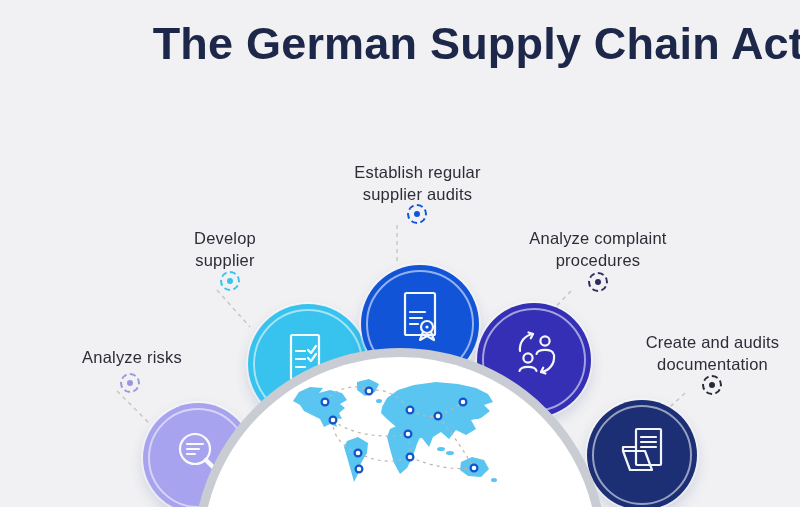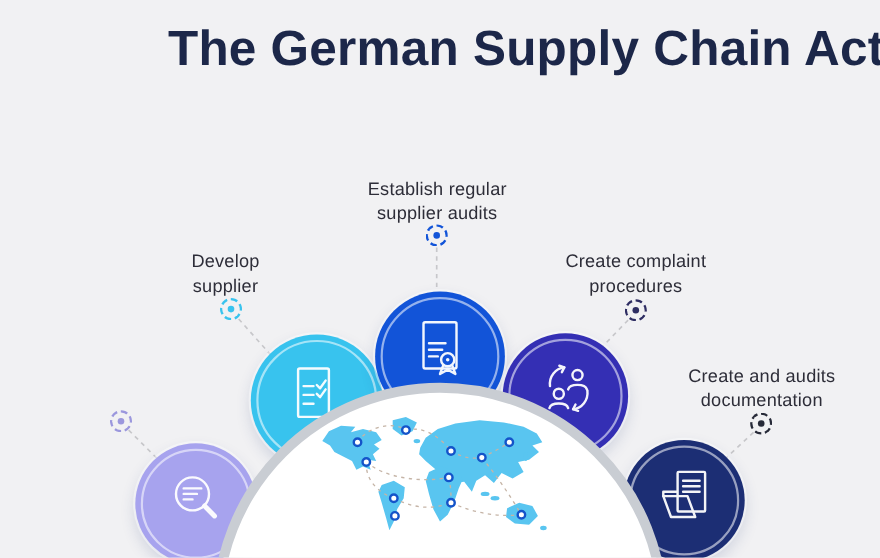--- a/index.html
+++ b/index.html
@@ -7,21 +7,21 @@
     position:relative;width:800px;height:507px;overflow:hidden;
     background:var(--background,#f1f1f3);
     font-family:"Liberation Sans",sans-serif;
   }
   .title{
     position:absolute;left:0;top:14px;width:100%;margin:4px;
     text-align:right;font-size:45px;font-weight:600;letter-spacing:.2px;
     color:var(--title,#1c2749);
   }
   .connectors{position:absolute;left:0;top:0;width:800px;height:507px;z-index:1;}
-  .step{position:absolute;inset:0;pointer-events:none;z-index:2;}
+  .step{position:absolute;inset:0;pointer-events:none;z-index:2;margin-left:20px;}
   .label{
     position:absolute;text-align:center;font-size:16.5px;font-weight:500;
     line-height:1.32;letter-spacing:.2px;color:var(--label,#2d2d38);
   }
   .l1{left:27px;top:347px;width:170px;}
   .l2{left:145px;top:228px;width:120px;}
   .l3{left:310px;top:162px;width:175px;}
   .l4{left:490px;top:228px;width:176px;}
   .l5{left:595px;top:332px;width:195px;}
   .marker{
@@ -75,20 +75,21 @@
     <g stroke="#c7c7ca" stroke-width="1.5" stroke-dasharray="4 4">
       <path d="M117,391 L150,424"></path>
       <path d="M217,290 L250,327"></path>
       <path d="M397,225 L397,262"></path>
       <path d="M571,291 L540,323"></path>
       <path d="M685,393 L655,421"></path>
     </g>
   </svg>
 
   <div class="step" style="--c: #a7a3ee; --m: #9b97dd;">
+    <div class="label l1">Analyze risks</div>
     <div class="marker m1">
         <span class="dot"></span>
       </div>
     <div class="circle c1">
       <svg class="icon" width="56" height="56" viewBox="0 0 56 56">
         <circle cx="25" cy="23" r="15"></circle>
         <path d="M36,34 L45,43" stroke-width="4.5"></path>
         <path d="M17,18 H33 M17,23 H29 M17,28 H25"></path>
       </svg>
     </div>
@@ -119,21 +120,21 @@
         <rect x="13" y="5" width="30" height="42" rx="1.5"></rect>
         <path d="M18,24 H33 M18,30 H30 M18,36 H26"></path>
         <circle cx="35" cy="39" r="6"></circle>
         <circle cx="35" cy="39" r="1.6" fill="#fff" stroke="none"></circle>
         <path d="M31,44 L28,52 L35,48 L42,52 L39,44"></path>
       </svg>
     </div>
   </div>
 
   <div class="step" style="--c: #342fb4; --m: #2e2d62;">
-    <div class="label l4">Create complaint procedures</div>
+    <div class="label l4">Analyze complaint procedures</div>
     <div class="marker m4">
         <span class="dot"></span>
       </div>
     <div class="circle c4">
       <svg class="icon" width="56" height="56" viewBox="0 0 56 56">
         <circle cx="36" cy="16" r="4.6"></circle>
         <path d="M27.5,29 C29,23.5 43,23.5 44.5,29"></path>
         <circle cx="19" cy="33" r="4.6"></circle>
         <path d="M10.5,46 C12,40.5 26,40.5 27.5,46"></path>
         <path d="M11,26 C10,17 16,10 24,9"></path>

